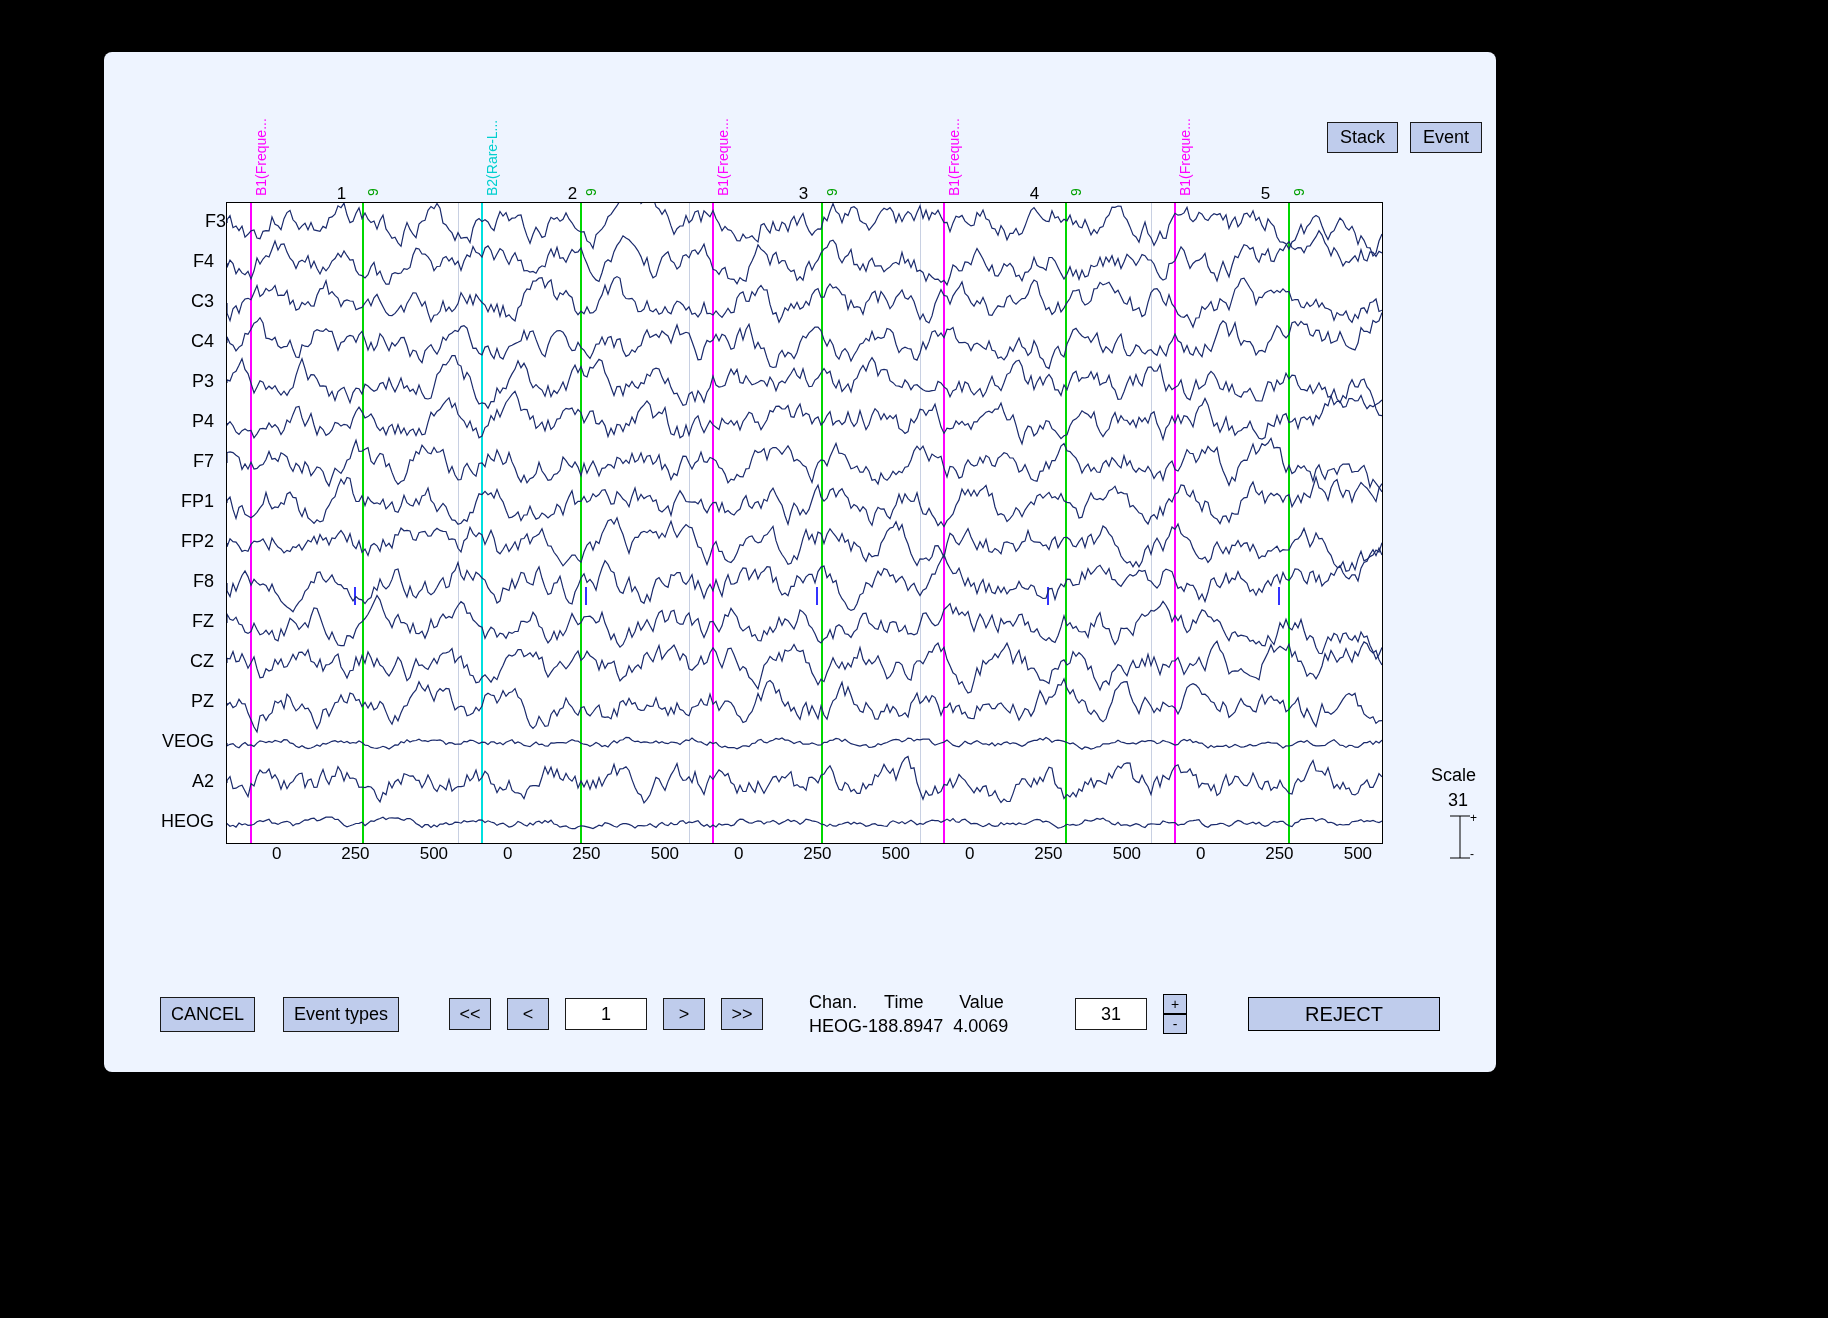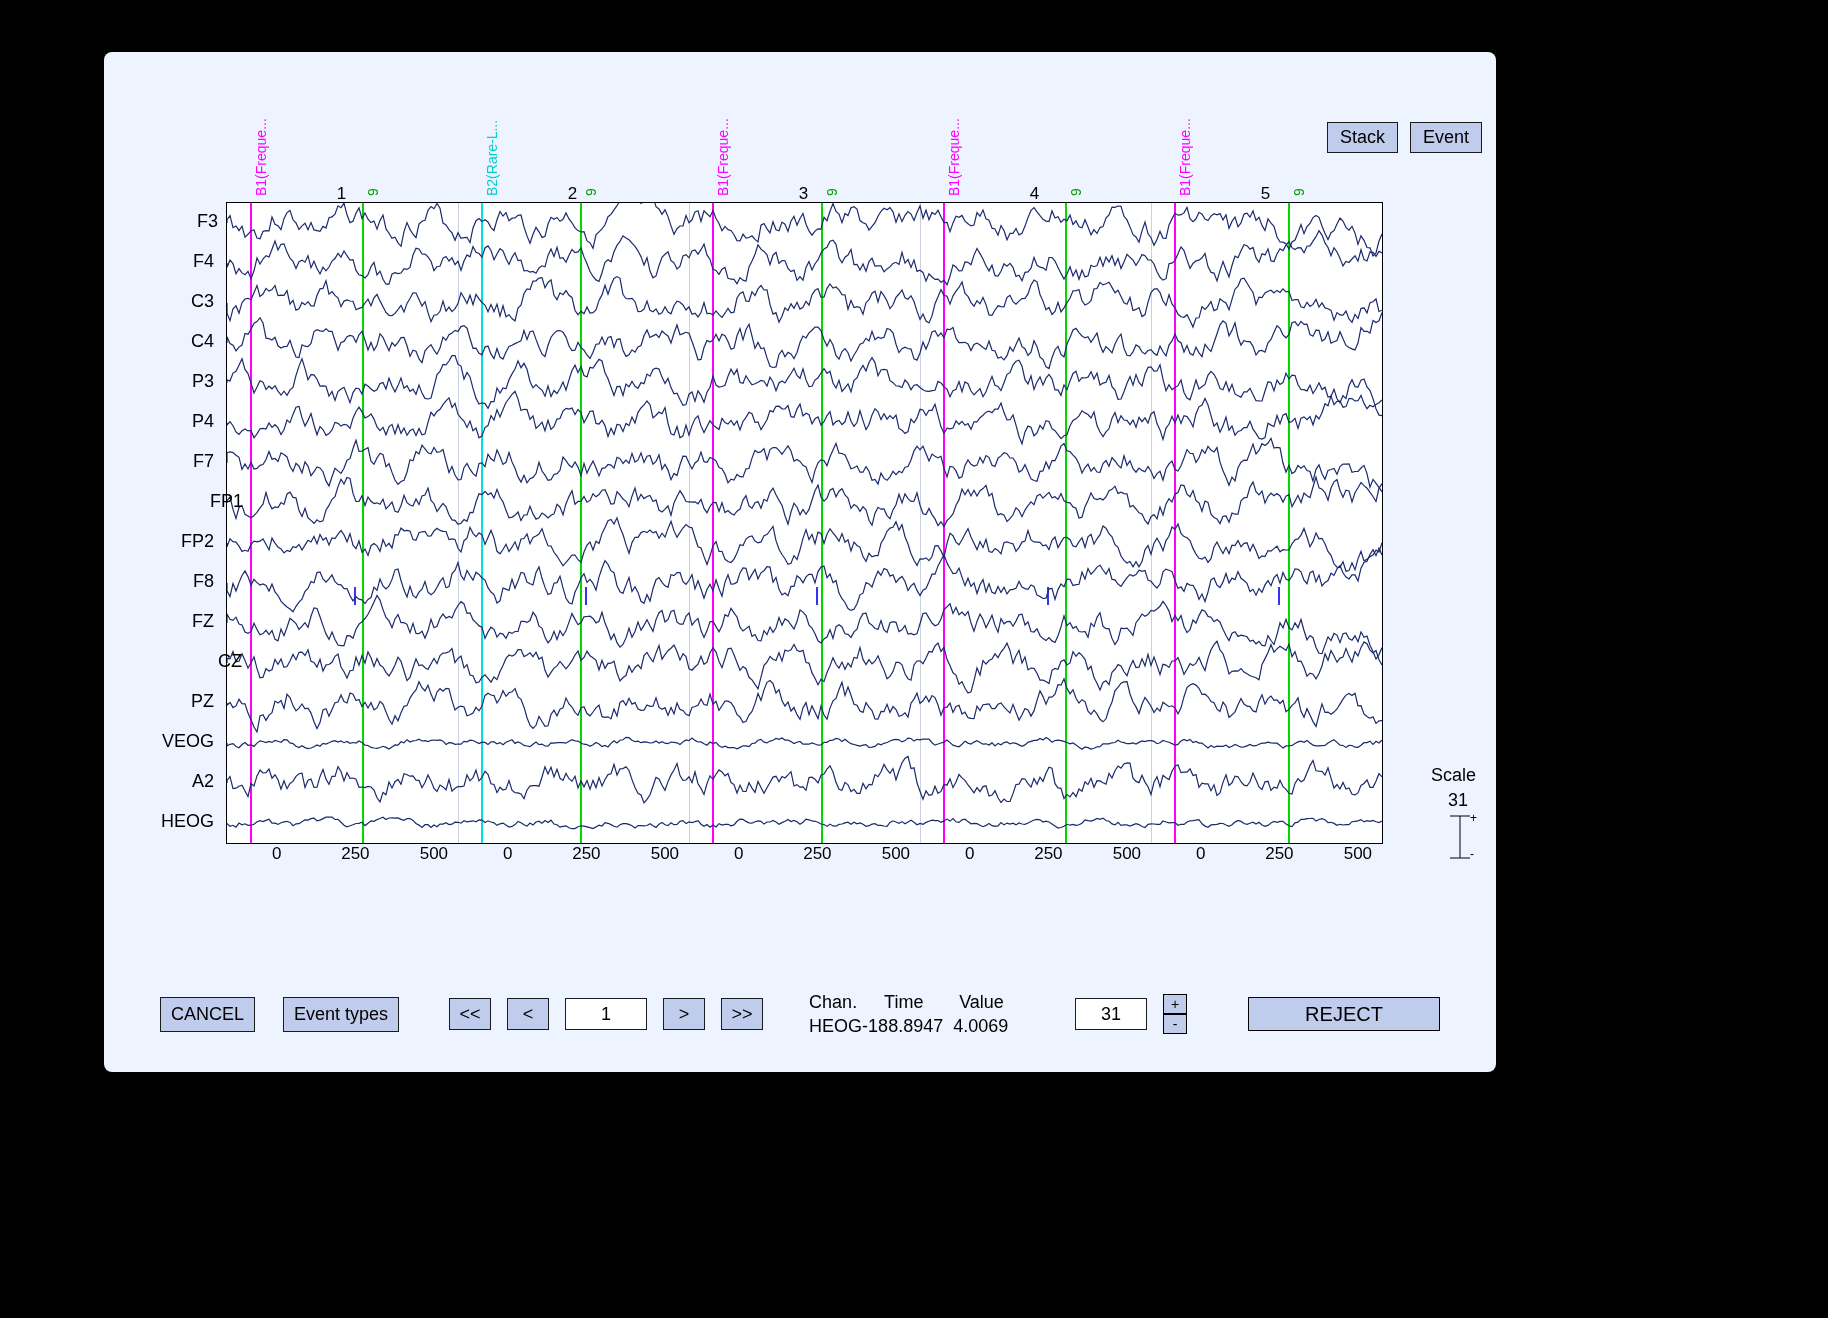--- a/index.html
+++ b/index.html
@@ -120,32 +120,32 @@
     </div>
     <div style="width:14px"></div>
     <div class="numbox" style="width:70px">31</div>
     <div class="pm">
       <div>+</div>
       <div>-</div>
     </div>
     <div style="flex:1"></div>
     <div class="reject">REJECT</div>
   </div>
-<div class="chlab" style="left: 4px; top: 159px;">F3</div>
+<div class="chlab" style="left: 12px; top: 159px;">F3</div>
     <div class="chlab" style="left: 0px; top: 199px;">F4</div>
     <div class="chlab" style="left: 0px; top: 239px;">C3</div>
     <div class="chlab" style="left: 0px; top: 279px;">C4</div>
     <div class="chlab" style="left: 0px; top: 319px;">P3</div>
     <div class="chlab" style="left: 0px; top: 359px;">P4</div>
     <div class="chlab" style="left: 0px; top: 399px;">F7</div>
-    <div class="chlab" style="left: 0px; top: 439px; margin-left: 29px;">FP1</div>
+    <div class="chlab" style="left: 0px; top: 439px;">FP1</div>
     <div class="chlab" style="left: 0px; top: 479px;">FP2</div>
     <div class="chlab" style="left: 0px; top: 519px;">F8</div>
     <div class="chlab" style="left: 0px; top: 559px;">FZ</div>
-    <div class="chlab" style="left: 0px; top: 599px; margin-left: 28px;">CZ</div>
+    <div class="chlab" style="left: 0px; top: 599px;">CZ</div>
     <div class="chlab" style="left: 0px; top: 639px;">PZ</div>
     <div class="chlab" style="left: 0px; top: 679px; text-align: right;">VEOG</div>
     <div class="chlab" style="left: 0px; top: 719px;">A2</div>
     <div class="chlab" style="left: 0px; top: 759px;">HEOG</div>
     <div class="epochlab" style="left: 237.5px;">1</div>
     <div class="xlab" style="left: 172.82px;">0</div>
     <div class="xlab" style="left: 251.36px;">250</div>
     <div class="xlab" style="left: 329.9px;">500</div>
     <div class="epochlab" style="left: 468.5px;">2</div>
     <div class="xlab" style="left: 403.82px;">0</div>

